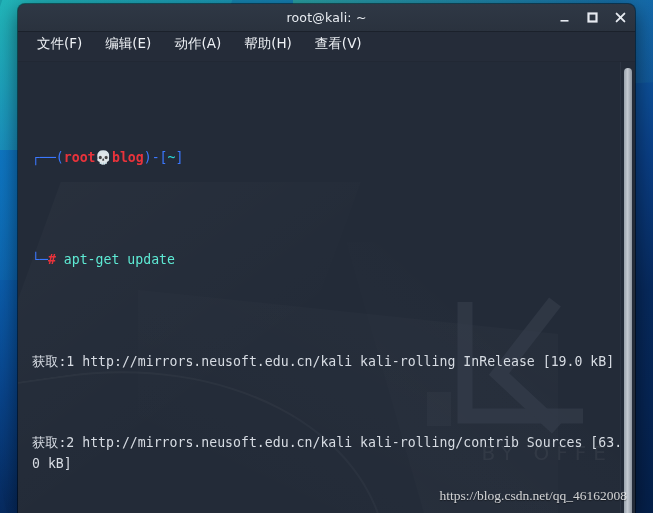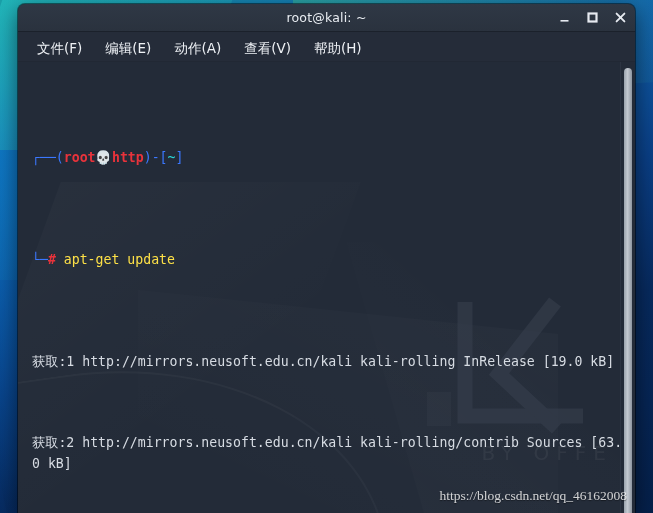--- a/index.html
+++ b/index.html
@@ -72,21 +72,21 @@
     color: #e6eaf0;
     cursor: pointer;
   }
   .winbtn svg { display: block; }
 
   
   .menubar {
     flex: 0 0 29px;
     height: 29px;
     background: #252c39;
-    display: flex; align-items: flex-end;
+    display: flex; align-items: flex-start;
     padding-left: 10px;
     gap: 5px;
     border-bottom: 1px solid #212834;
   }
   .menu-item {
     font-size: 13.5px;
     color: #eef1f5;
     padding: 3px 9px;
     border-radius: 3px;
     cursor: default;
@@ -158,21 +158,21 @@
     color: #d7dce3;
     white-space: pre-wrap;
     word-break: break-all;
     z-index: 2;
   }
   .line { min-height: 20.4px; }
   .c-blue   { color: #3b78ff; }
   .c-red    { color: #e8333b; font-weight: bold; }
   .c-white  { color: #ffffff; }
   .c-cyan   { color: #2ad4d4; }
-  .c-teal   { color: #fde047; }
+  .c-teal   { color: #5eead4; }
   .c-txt    { color: #d7dce3; }
 
   
   .scrollbar-track {
     position: absolute;
     right: 0; top: 0; bottom: 0;
     width: 14px;
     background: #232b38;
     border-left: 1px solid #2c3442;
     z-index: 3;
@@ -229,22 +229,22 @@
             <path d="M2.6 2.6 L10.4 10.4 M10.4 2.6 L2.6 10.4" stroke="currentColor" stroke-width="1.9" stroke-linecap="round"></path>
           </svg>
         </div>
       </div>
     </div>
 
     <div class="menubar">
       <div class="menu-item">文件(F)</div>
       <div class="menu-item">编辑(E)</div>
       <div class="menu-item">动作(A)</div>
+      <div class="menu-item">帮助(H)</div>
       <div class="menu-item">查看(V)</div>
-      <div class="menu-item">帮助(H)</div>
     </div>
 
     <div class="term-wrap">
 
       <div class="sheen-a"></div>
       <div class="sheen-b"></div>
       <div class="sheen-c"></div>
       <div class="swoosh"></div>
 
       <div class="kali-mark">
@@ -254,21 +254,21 @@
             <path d="M148 6 L92 78 L150 132"></path>
           </g>
           <path d="M20 96 L44 96 L44 130 L20 130 Z" fill="#39414f" opacity=".5"></path>
         </svg>
       </div>
       <div class="by-offensive">BY OFFE</div>
 
       <div class="term">
 
         
-        <div class="line"><span class="c-blue">┌──(</span><span class="c-red">root</span><span class="c-white">💀</span><span class="c-red">http</span><span class="c-blue">)-[</span><span class="c-cyan">~</span><span class="c-blue">]</span></div>
+        <div class="line"><span class="c-blue">┌──(</span><span class="c-red">root</span><span class="c-white">💀</span><span class="c-red">blog</span><span class="c-blue">)-[</span><span class="c-cyan">~</span><span class="c-blue">]</span></div>
 
         
         <div class="line"><span class="c-blue">└─</span><span class="c-red">#</span><span class="c-txt"> </span><span class="c-teal">apt-get update</span></div>
 
         
         <div class="line"><span>获取:1 </span><span>http://mirrors.neusoft.edu.cn/kali</span><span> kali-rolling InRelease [19.0 kB]</span></div>
 
         <div class="line"><span>获取:2 </span><span>http://mirrors.neusoft.edu.cn/kali</span><span> kali-rolling/contrib Sources [63.0 kB]</span></div>
 
         

